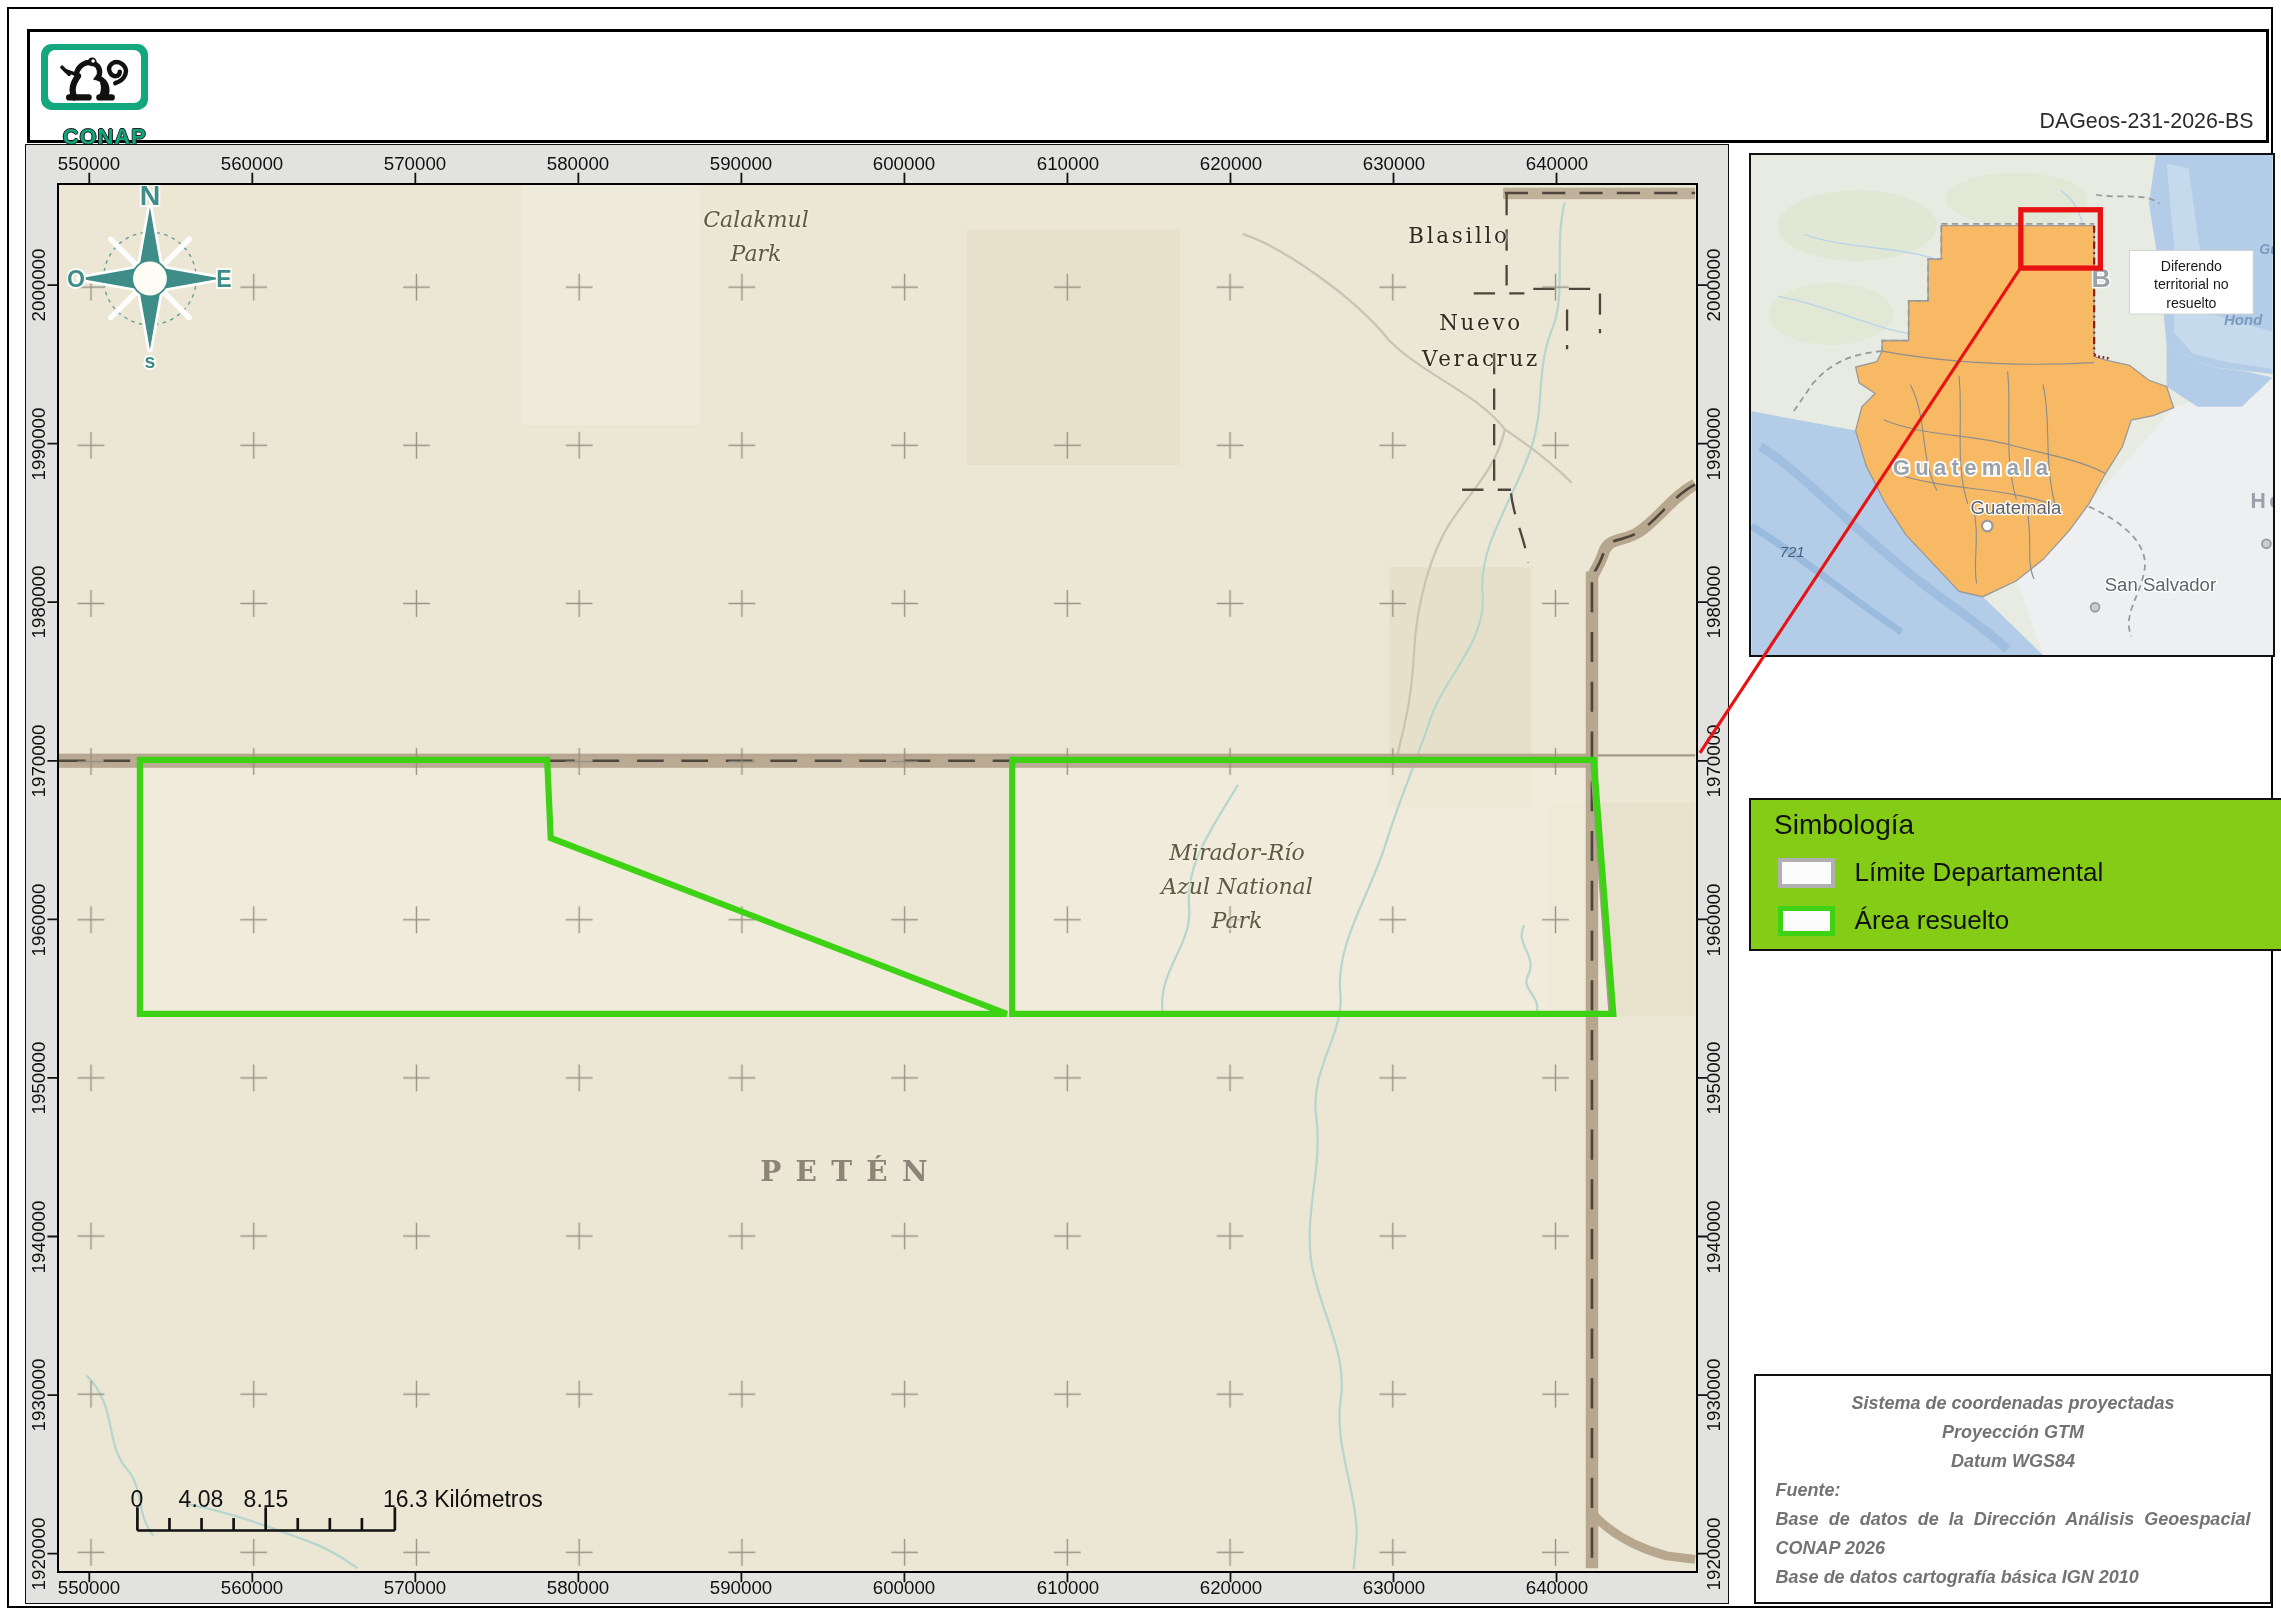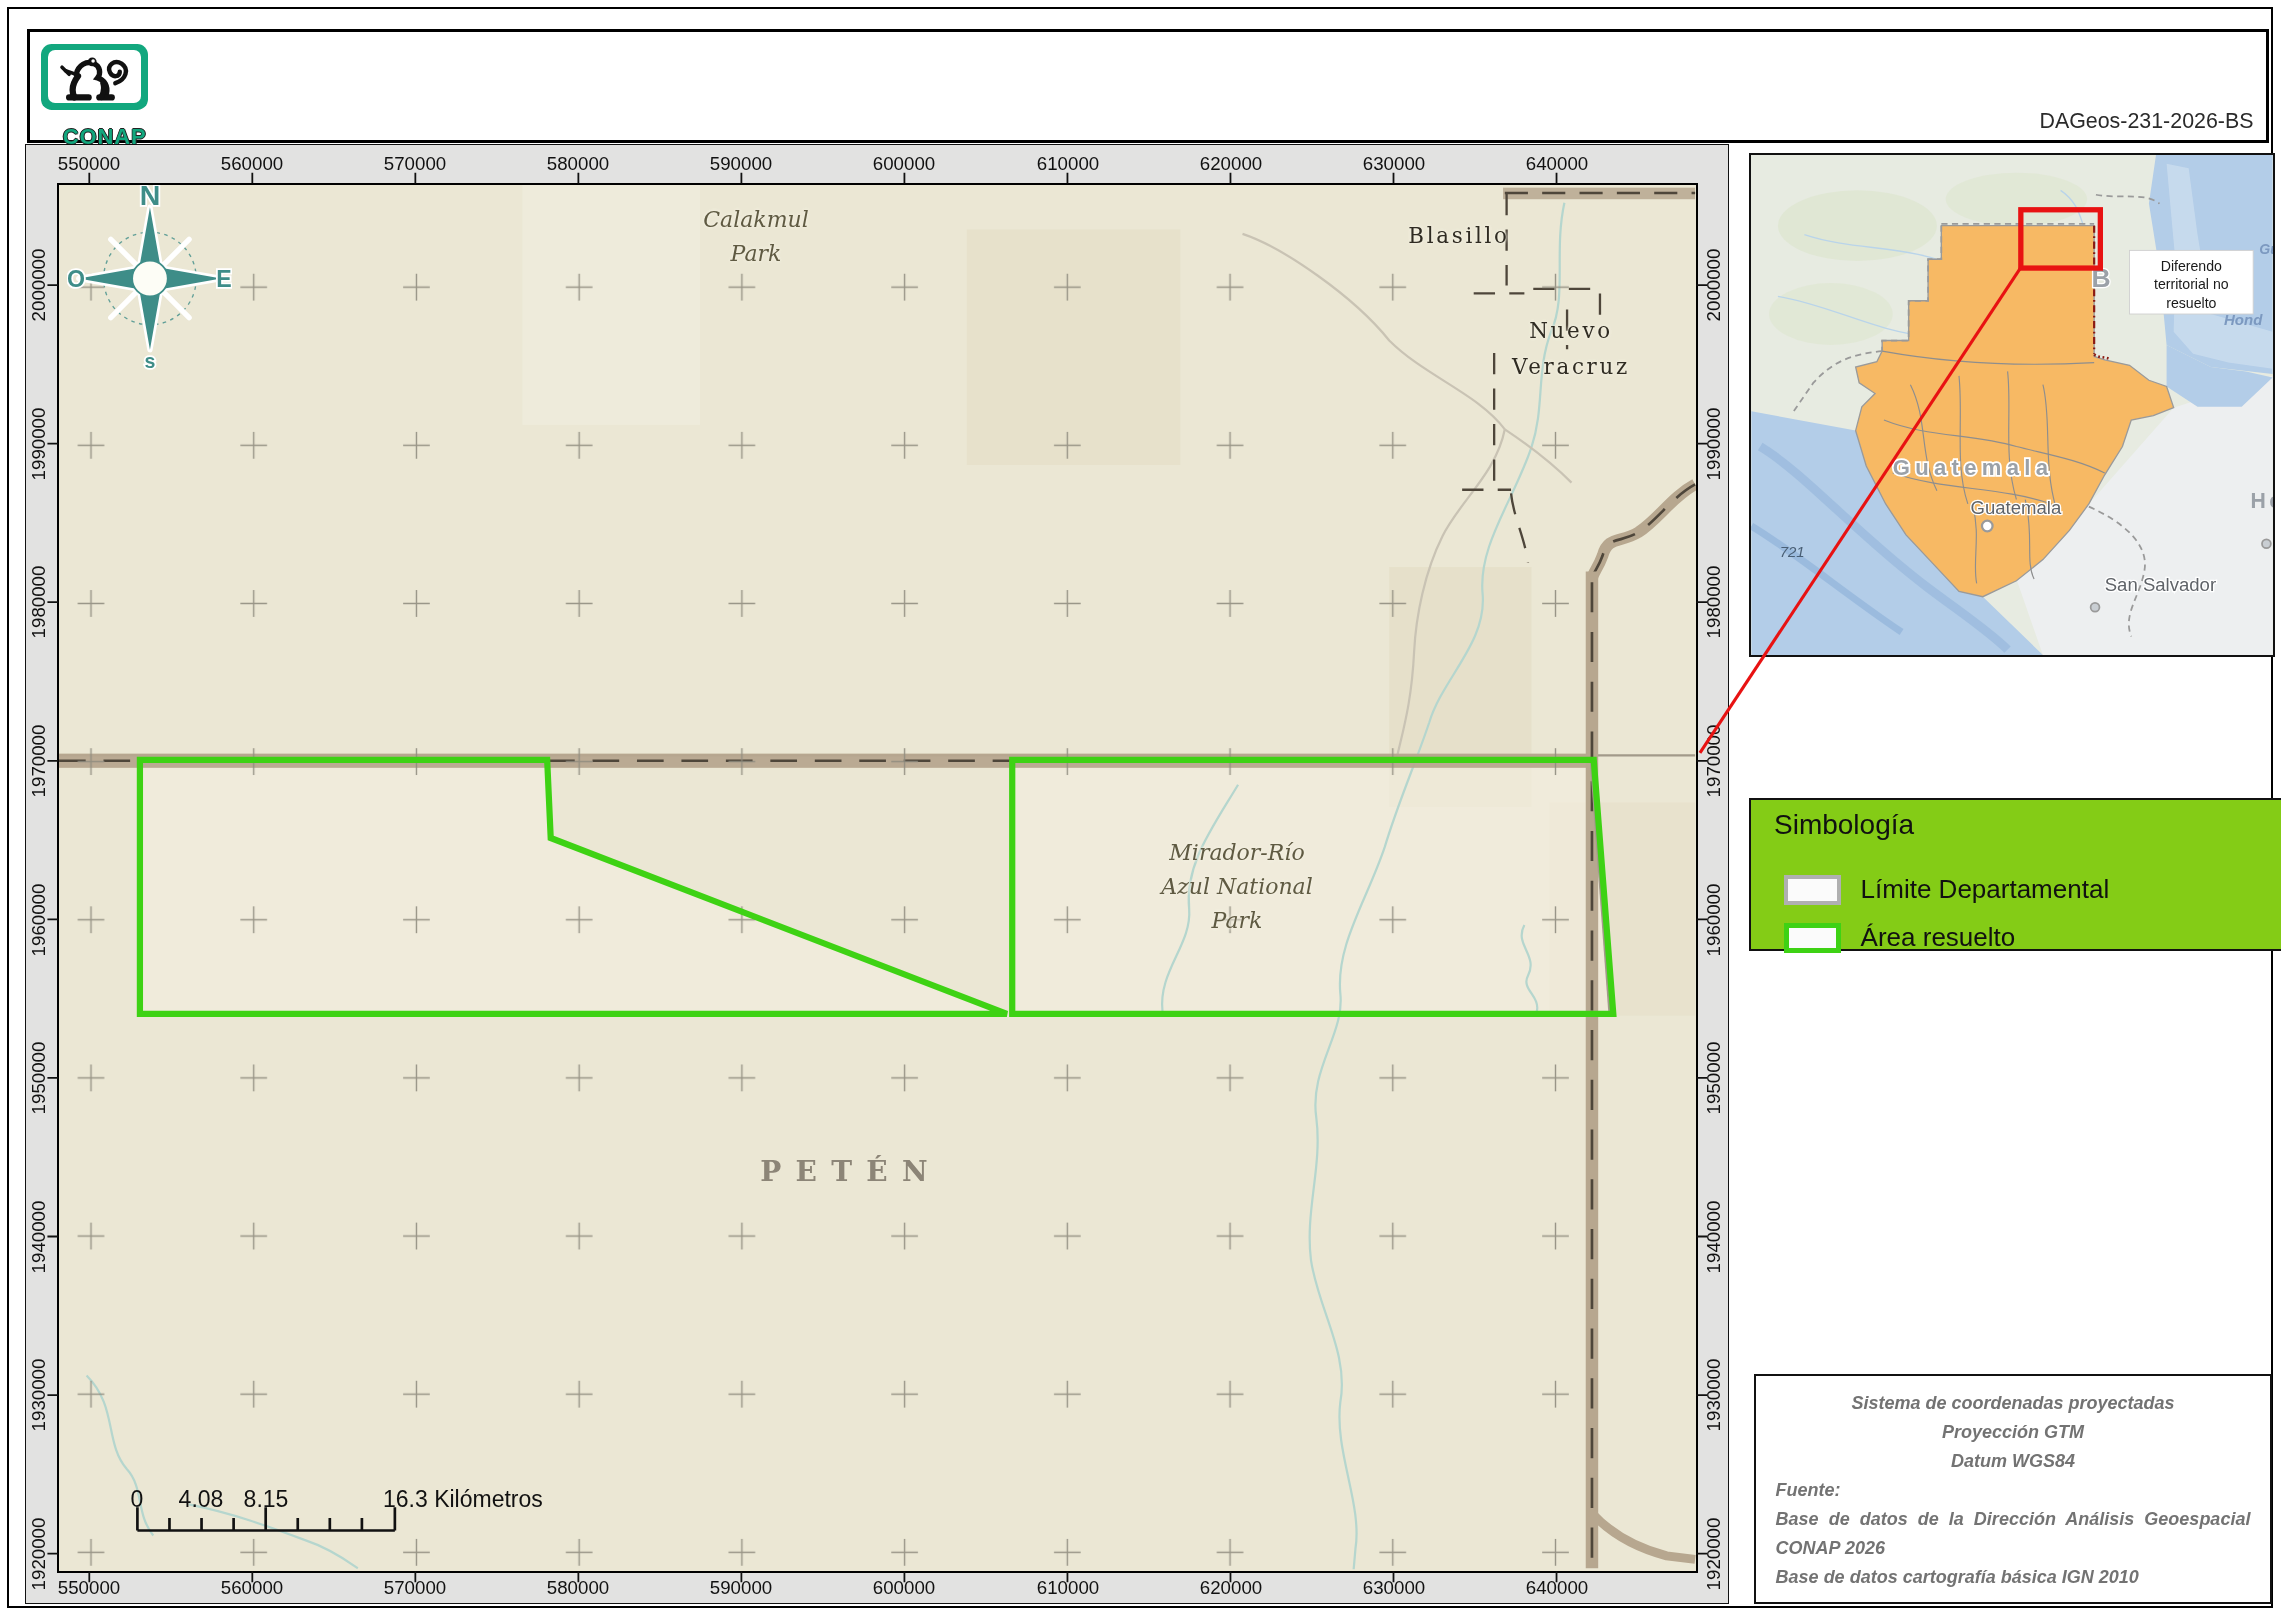--- a/index.html
+++ b/index.html
@@ -31,21 +31,21 @@
         text-shadow:0 0 3.6px #f4f1e3,0 0 3.6px #f4f1e3;}
   .dept-name{font-size:28px;font-weight:600;color:#8c8577;letter-spacing:14.3px;}
   
   .sb-label{position:absolute;font-size:23px;color:#111;transform:translateX(-50%);white-space:nowrap;}
   .sb-last{transform:none;}
   
   .inset{left:1749px;top:153px;width:526px;height:504px;border:2.7px solid #111;box-sizing:border-box;background:#e7ebe1;}
   .inset svg{display:block;width:100%;height:100%;}
   .legend{left:1749px;top:798px;width:565px;height:153px;background:#84cc16;border:2.7px solid #111;box-sizing:border-box;}
   .legend-title{left:23px;top:9px;font-size:28px;color:#111;}
-  .legend-row{position:absolute;left:33px;display:flex;align-items:center;margin-top:17px;}
+  .legend-row{position:absolute;left:27px;display:flex;align-items:center;}
   .legend-row.r1{top:57px;}
   .legend-row.r2{top:105px;}
   .swatch{width:57px;height:30px;background:#fbfbfb;border:4.5px solid #b0b0b0;box-sizing:border-box;margin-right:19.6px;}
   .swatch.green{border-width:5.3px;}
   .legend-label{font-size:26px;color:#111;}
   .credits{left:1754px;top:1374px;width:518px;height:230px;border:2.7px solid #111;box-sizing:border-box;
            background:#fff;padding:12.5px 19.6px;font-size:18px;font-weight:bold;font-style:italic;
            color:#737373;line-height:29px;}
   .credits .ctr{text-align:center;}
   .credits .just{text-align:justify;text-align-last:justify;}
@@ -169,21 +169,21 @@
   </svg>
 
   <div class="abs map-text-layer">
     <div class="place park-name" style="left:756px;top:203px;">
       <div>Calakmul</div>
       <div>Park</div>
     </div>
     <div class="place town" style="left:1459px;top:218px;">
       <div>Blasillo</div>
     </div>
-    <div class="place town" style="left:1571px;top:305px;margin-top:8px;">
+    <div class="place town" style="left:1481px;top:305px;">
       <div>Nuevo</div>
       <div>Veracruz</div>
     </div>
     <div class="place park-name" style="left:1237px;top:836px;">
       <div>Mirador-Río</div>
       <div>Azul National</div>
       <div>Park</div>
     </div>
     <div class="place dept-name" style="left:851px;top:1155px;">
       <div>PETÉN</div>

